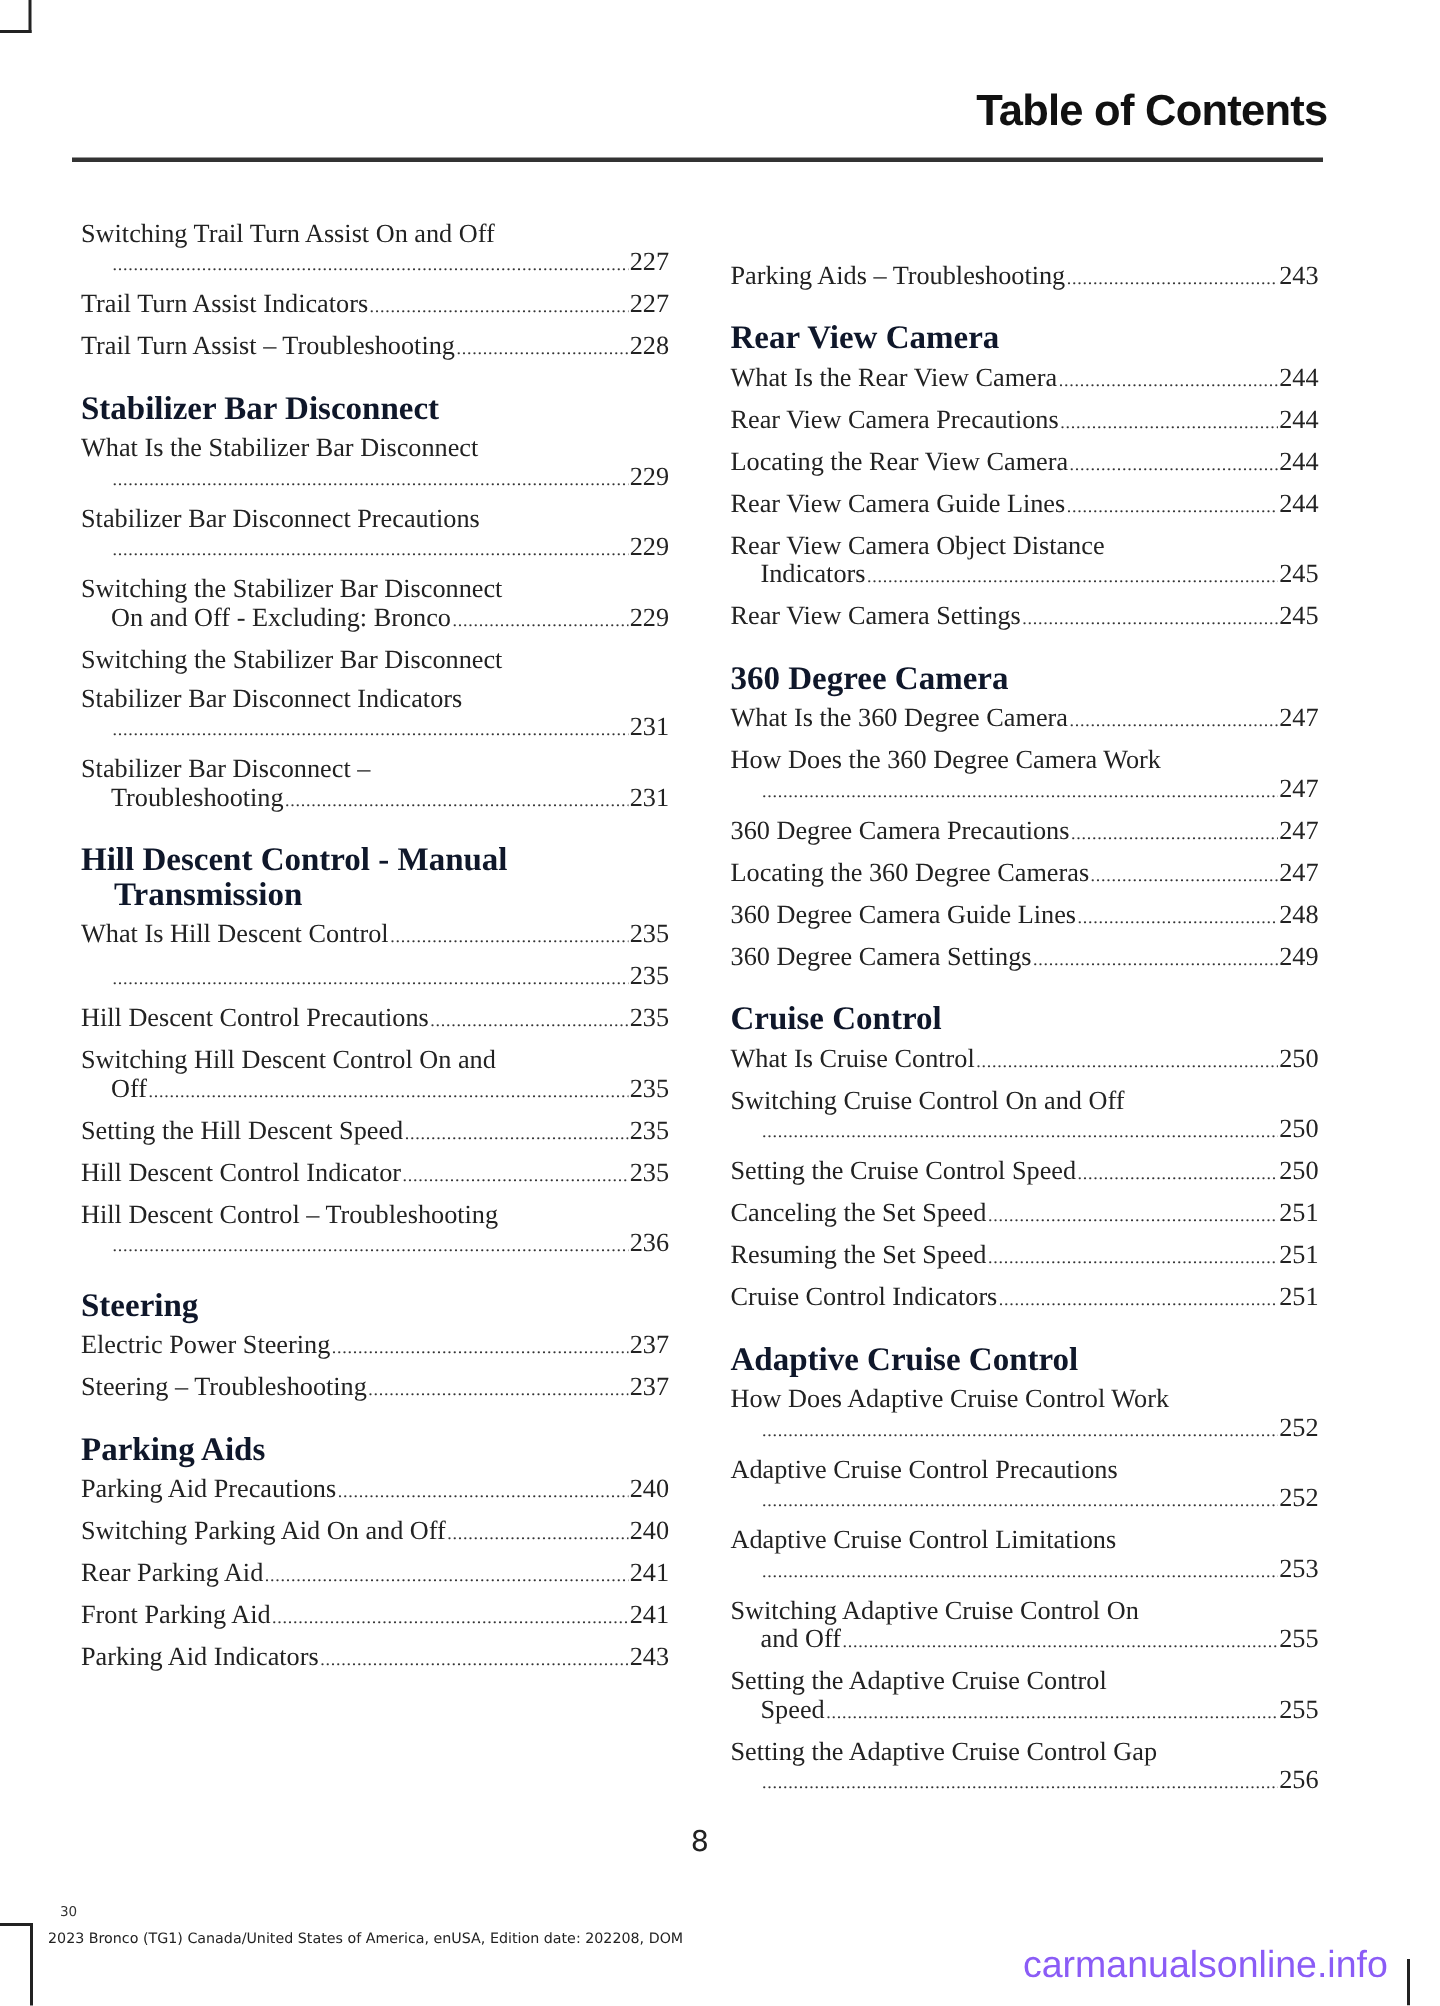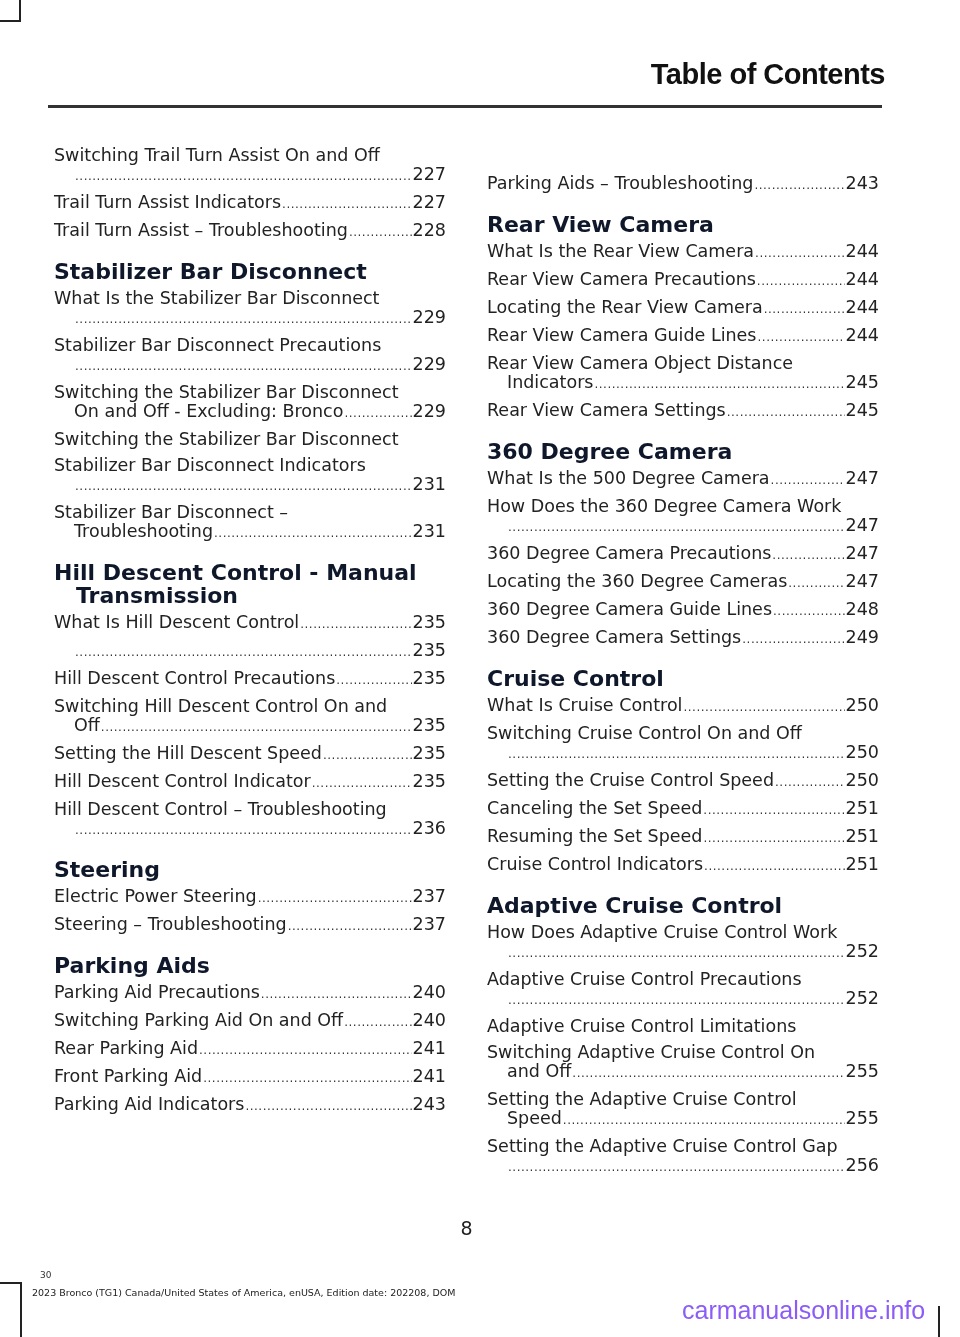--- a/index.html
+++ b/index.html
@@ -7,21 +7,21 @@
          font-family: "DejaVu Sans", sans-serif; color: #1a1a1a; }
   .crop-tl { position: absolute; left: 0; top: 0; width: 19px; height: 20px;
              border-right: 2px solid #222; border-bottom: 2px solid #222; }
   .crop-bl { position: absolute; left: 0; top: 1282px; width: 20px; height: 60px;
              border-right: 2px solid #222; border-top: 2px solid #222; }
   .crop-br { position: absolute; left: 938px; top: 1306px; width: 2px; height: 31px; background: #222; }
   .header-title { position: absolute; left: 0; right: 75px; top: 58px; text-align: right;
                   font-family: "Liberation Sans", sans-serif; font-weight: bold; font-size: 29px;
                   letter-spacing: -0.5px; color: #111; padding-left: 23px; }
   .header-rule { position: absolute; left: 48px; top: 105px; width: 834px; height: 3px; background: #333; }
-  .col { position: absolute; top: 146px; width: 392px; }
+  .col { position: absolute; top: 146px; width: 392px; font-family: Liberation Serif, serif; }
   .col.left { left: 54px; }
   .col.right { left: 487px; margin-top: 28px; }
   .section + .section { margin-top: 18px; }
   .section-title { font-weight: bold; font-size: 22px; line-height: 23px; margin: 0 0 6px 0;
                    padding-left: 22px; text-indent: -22px; color: #0f172a; }
   .entry { font-size: 17.5px; line-height: 19px; margin-bottom: 7px; color: #222; }
   .entry .row { display: flex; align-items: baseline; }
   .entry .title { white-space: nowrap; }
   .entry .cont { padding-left: 20px; }
   .entry .dots { flex: 1; overflow: hidden; white-space: nowrap; margin: 0 1px; color: #333;
@@ -293,21 +293,21 @@
           <span class="title">Rear View Camera Settings</span>
           <span class="dots"></span>
           <span class="page">245</span>
         </div>
       </div>
     </div>
     <div class="section">
       <div class="section-title">360 Degree Camera</div>
       <div class="entry">
         <div class="row">
-          <span class="title">What Is the 500 Degree Camera</span>
+          <span class="title">What Is the 360 Degree Camera</span>
           <span class="dots"></span>
           <span class="page">247</span>
         </div>
       </div>
       <div class="entry">
         <div class="row">
           <span class="title">How Does the 360 Degree Camera Work</span>
         </div>
         <div class="row cont">
           <span class="dots"></span>
@@ -406,20 +406,24 @@
           <span class="title">Adaptive Cruise Control Precautions</span>
         </div>
         <div class="row cont">
           <span class="dots"></span>
           <span class="page">252</span>
         </div>
       </div>
       <div class="entry">
         <div class="row">
           <span class="title">Adaptive Cruise Control Limitations</span>
+        </div>
+        <div class="row cont">
+          <span class="dots"></span>
+          <span class="page">253</span>
         </div>
       </div>
       <div class="entry">
         <div class="row">
           <span class="title">Switching Adaptive Cruise Control On</span>
         </div>
         <div class="row cont">
           <span class="title">and Off</span>
           <span class="dots"></span>
           <span class="page">255</span>

